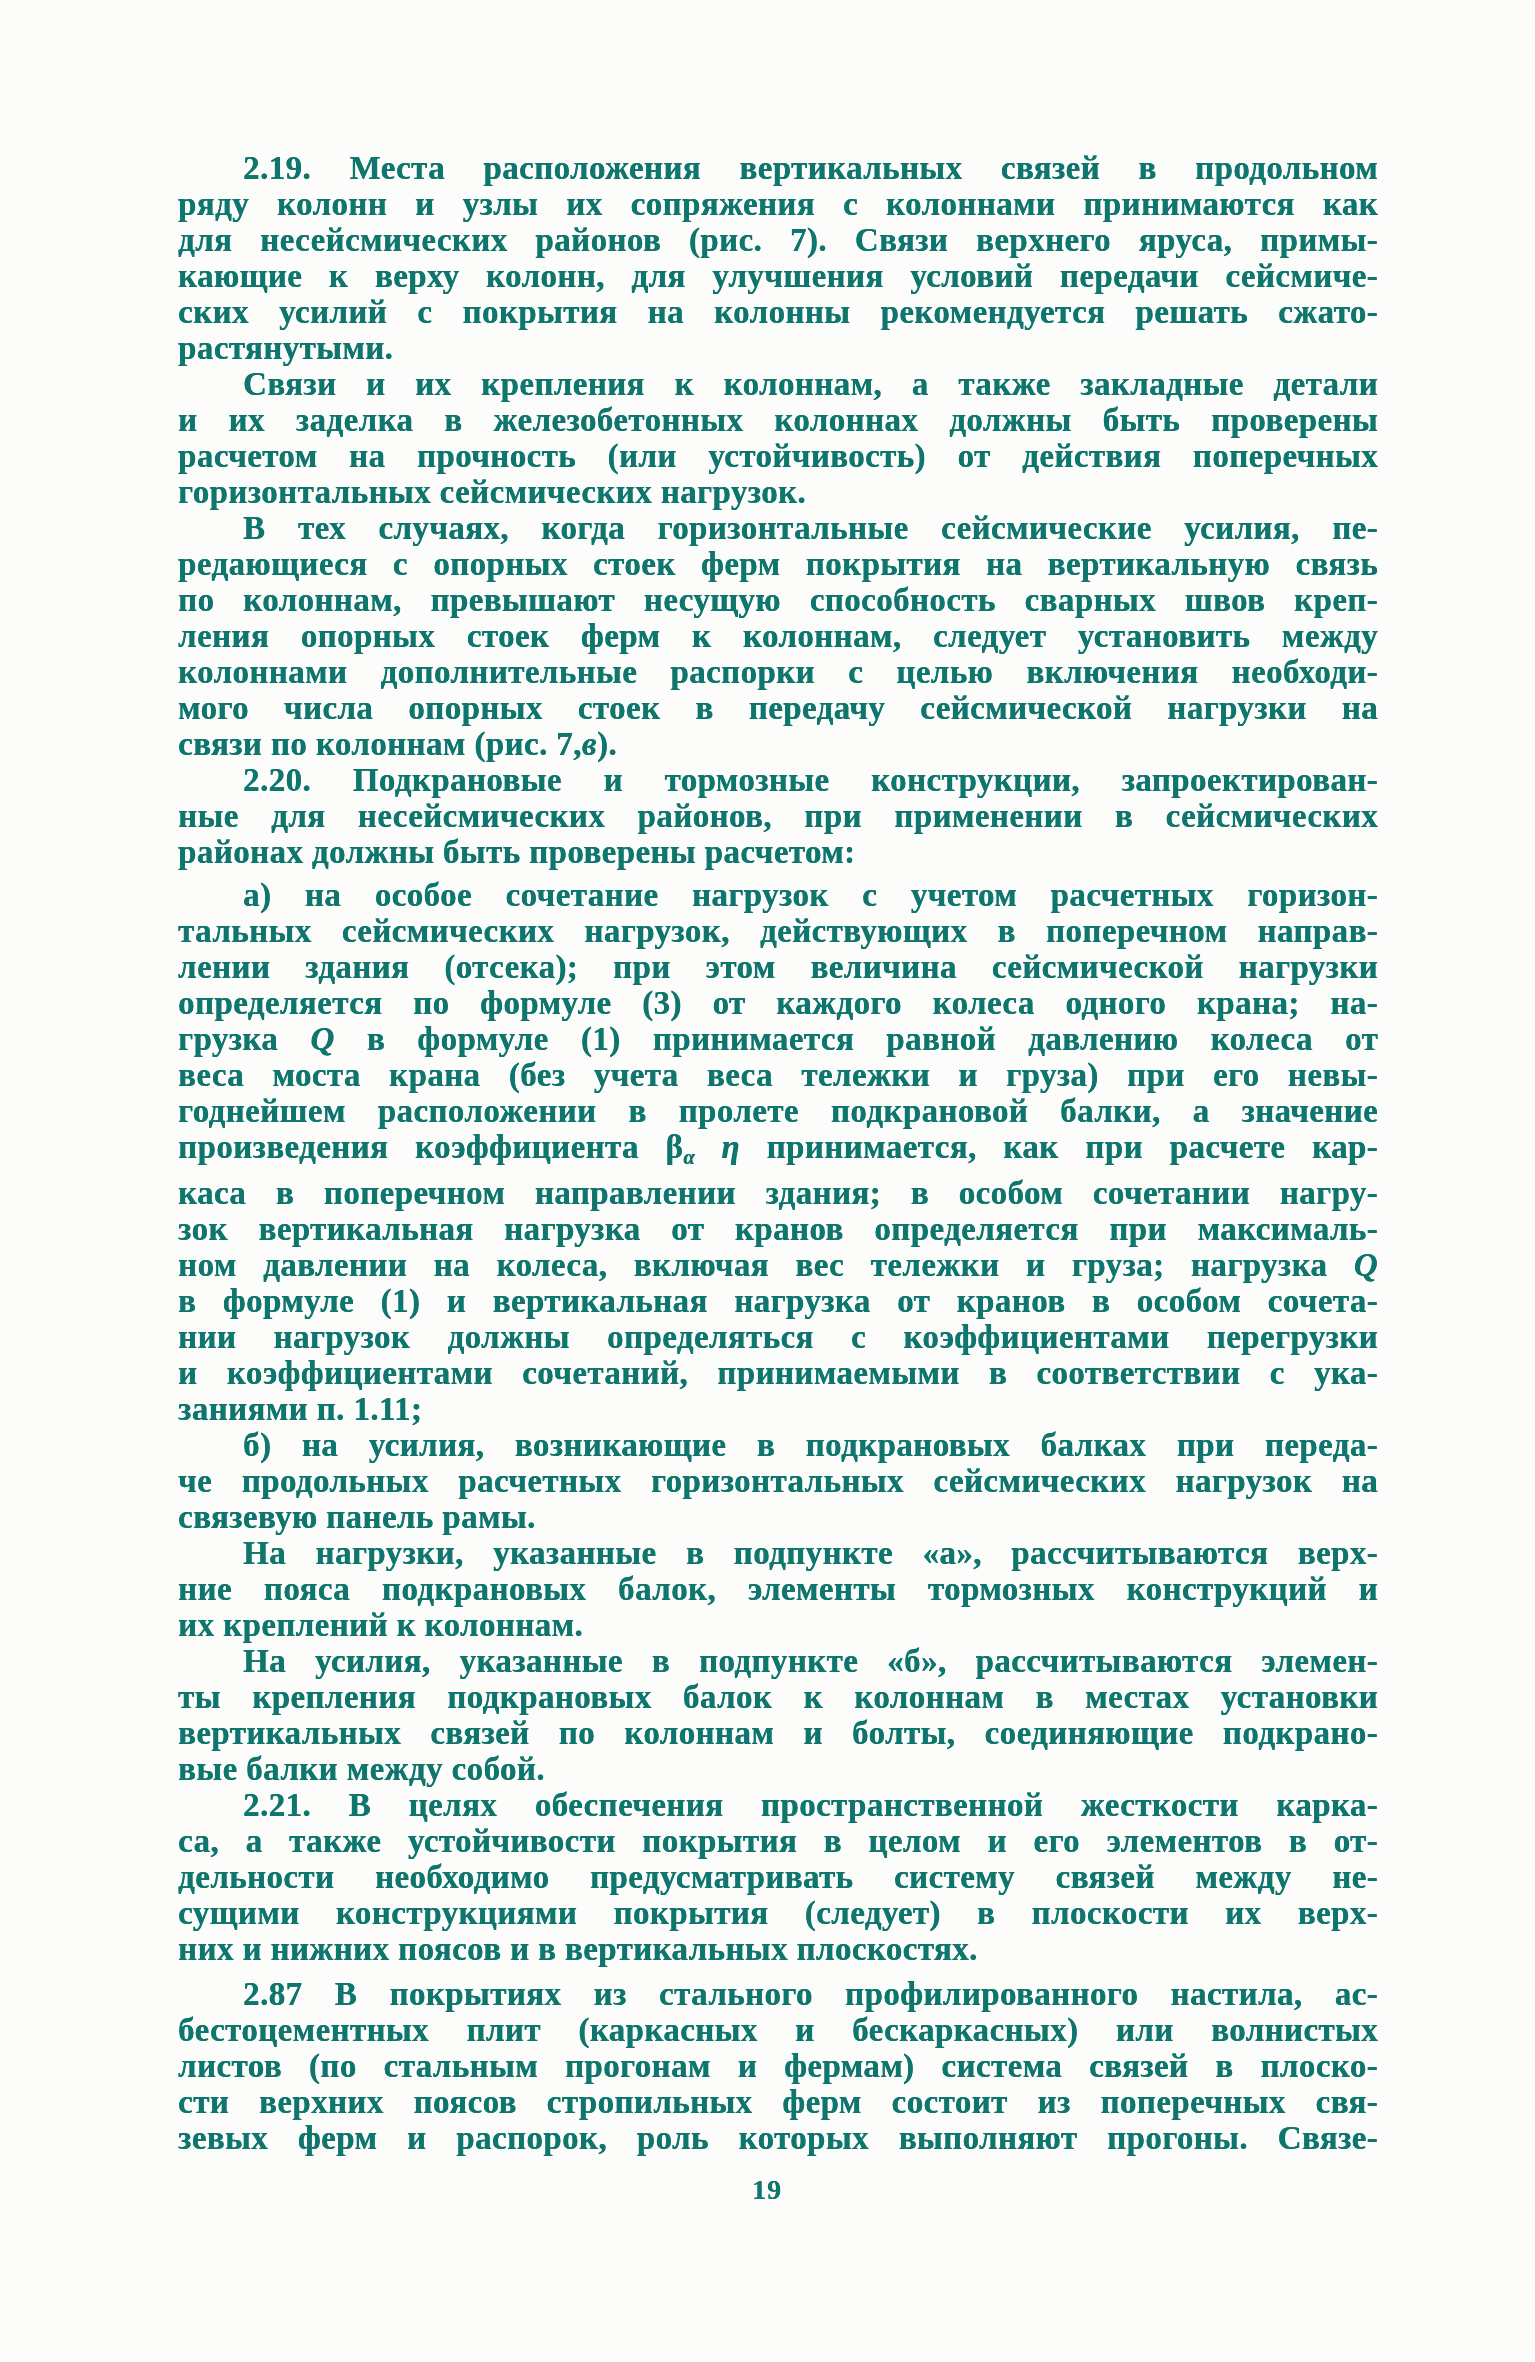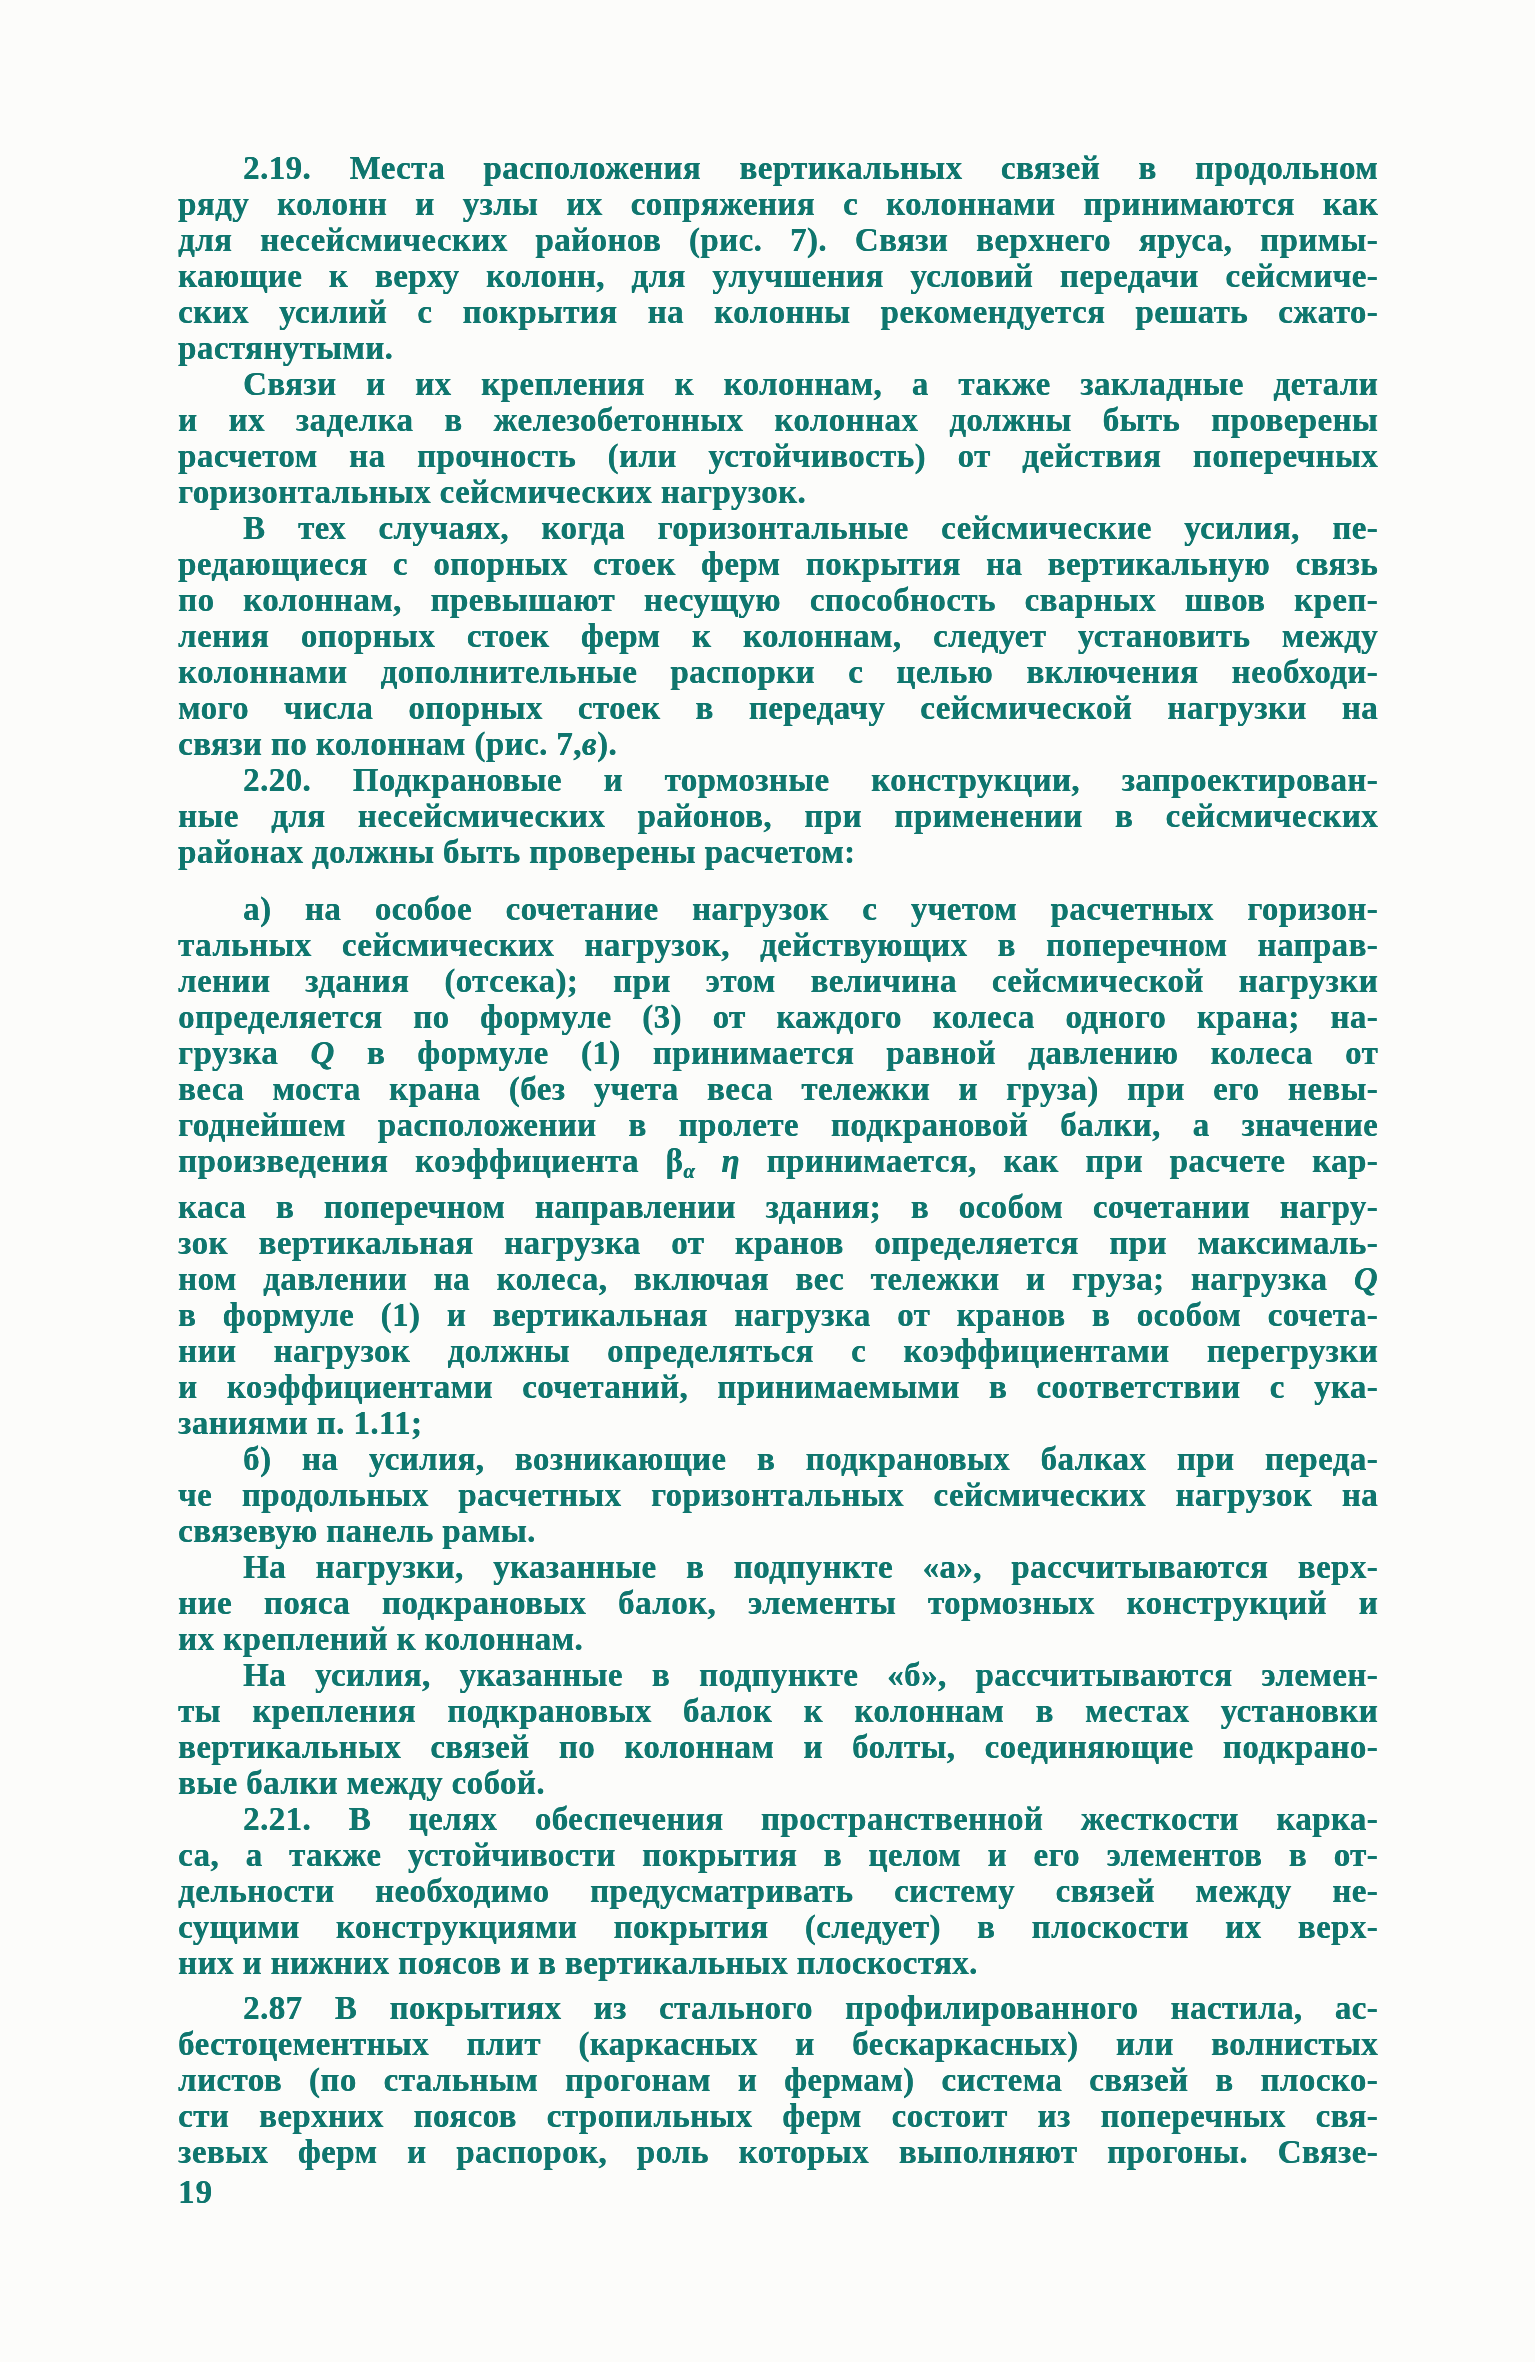--- a/index.html
+++ b/index.html
@@ -20,39 +20,39 @@
     left: 178px; top: 150px;
     width: 1200px;
     font-size: 33px;
     font-weight: 700;
     line-height: 36px;
     letter-spacing: 0.4px;
     text-shadow: 0.35px 0 0 currentColor; 
   }
   .para { margin: 0; }
   .para.gap-xs { margin-top: 0; }
-  .para.gap-sm { margin-top: 21px; }
+  .para.gap-sm { margin-top: 7px; }
   .para.gap-md { margin-top: 9px; }
   .line {
     text-align: justify;
     text-align-last: justify;
     min-height: 36px;
   }
   .line.first { text-indent: 65px; }
   .line.last { text-align-last: left; }
   .it  { font-style: italic; }
   .sub { font-style: italic; font-size: 0.62em; vertical-align: -0.28em; letter-spacing: 0; }
   .page-number {
     position: absolute;
     left: 178px; top: 2174px;
     width: 1200px;
     box-sizing: border-box;
     padding-right: 22px;
-    text-align: left;
-    font-size: 33px;
+    text-align: center;
+    font-size: 28px;
     font-weight: 700;
     letter-spacing: 1px;
     text-shadow: 0.35px 0 0 currentColor;
   }
 </style>
 </head>
 <body>
 
 <div class="page">
   <main class="text-block">

